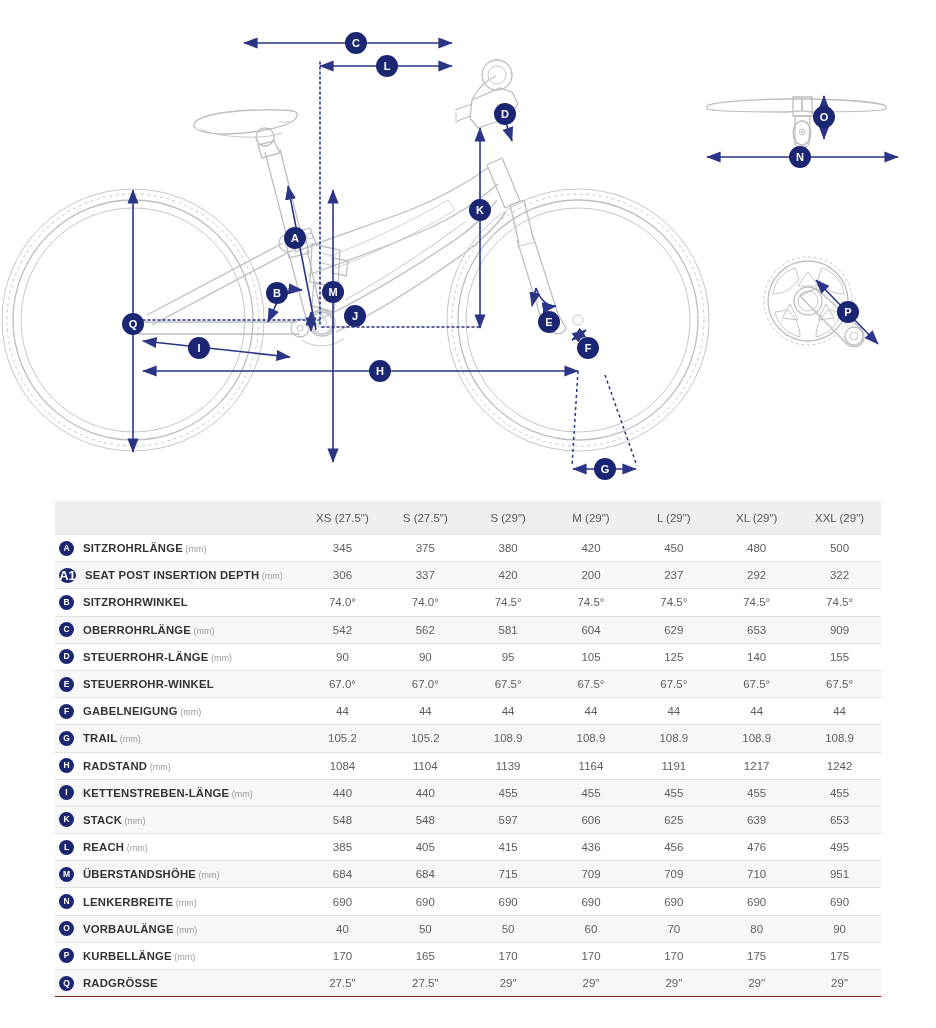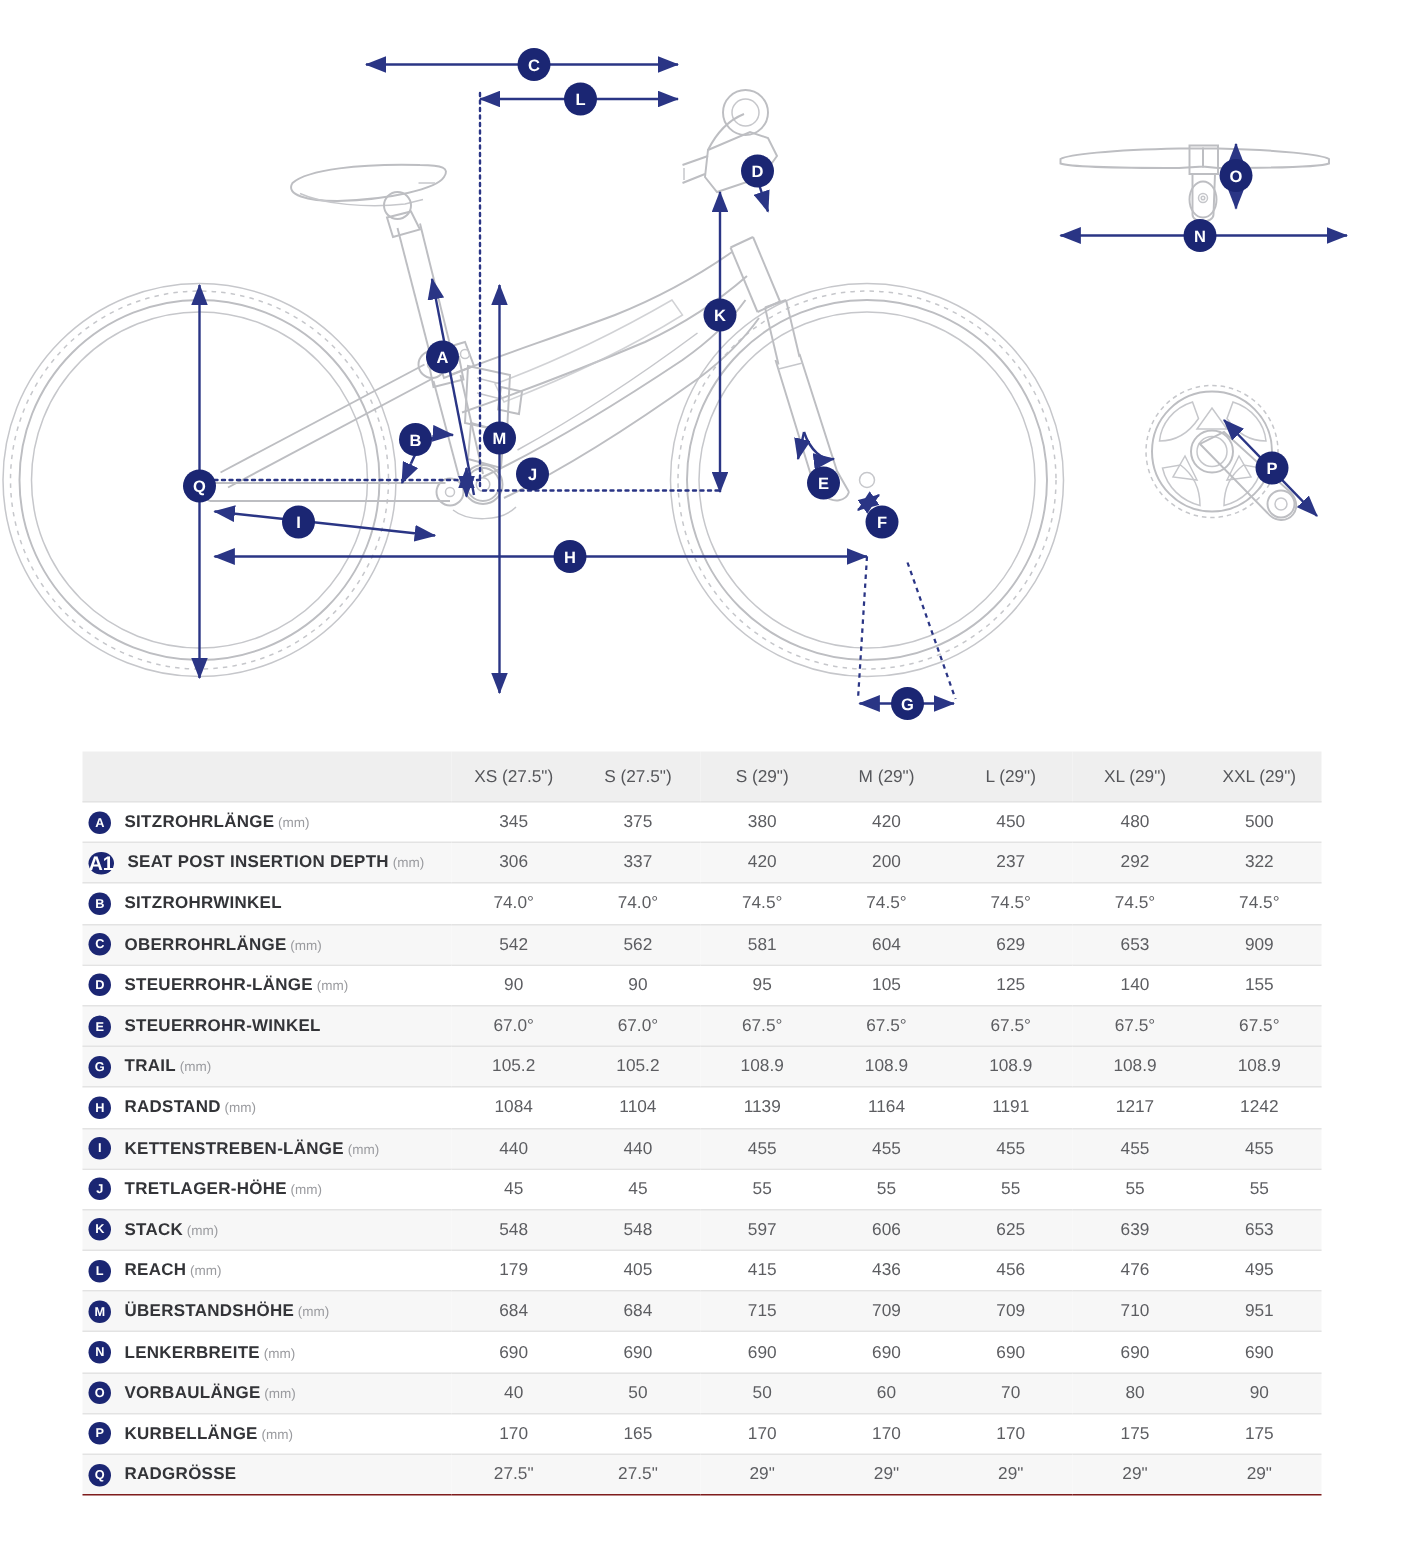--- a/index.html
+++ b/index.html
@@ -424,20 +424,30 @@
           <tr class="even">
             <td class="lbl"><span class="badge">E</span><span class="lbl-text">STEUERROHR-WINKEL</span></td>
             <td>67.0°</td>
             <td>67.0°</td>
             <td>67.5°</td>
             <td>67.5°</td>
             <td>67.5°</td>
             <td>67.5°</td>
             <td>67.5°</td>
           </tr>
+          <tr class="odd">
+            <td class="lbl"><span class="badge">F</span><span class="lbl-text">GABELNEIGUNG<span class="unit"> (mm)</span></span></td>
+            <td>44</td>
+            <td>44</td>
+            <td>44</td>
+            <td>44</td>
+            <td>44</td>
+            <td>44</td>
+            <td>44</td>
+          </tr>
           <tr class="even">
             <td class="lbl"><span class="badge">G</span><span class="lbl-text">TRAIL<span class="unit"> (mm)</span></span></td>
             <td>105.2</td>
             <td>105.2</td>
             <td>108.9</td>
             <td>108.9</td>
             <td>108.9</td>
             <td>108.9</td>
             <td>108.9</td>
           </tr>
@@ -454,43 +464,33 @@
           <tr class="even">
             <td class="lbl"><span class="badge">I</span><span class="lbl-text">KETTENSTREBEN-LÄNGE<span class="unit"> (mm)</span></span></td>
             <td>440</td>
             <td>440</td>
             <td>455</td>
             <td>455</td>
             <td>455</td>
             <td>455</td>
             <td>455</td>
           </tr>
-          <tr class="odd">
-            <td class="lbl"><span class="badge">J</span><span class="lbl-text">TRETLAGER-HÖHE<span class="unit"> (mm)</span></span></td>
-            <td>45</td>
-            <td>45</td>
-            <td>55</td>
-            <td>55</td>
-            <td>55</td>
-            <td>55</td>
-            <td>55</td>
-          </tr>
           <tr class="even">
             <td class="lbl"><span class="badge">K</span><span class="lbl-text">STACK<span class="unit"> (mm)</span></span></td>
             <td>548</td>
             <td>548</td>
             <td>597</td>
             <td>606</td>
             <td>625</td>
             <td>639</td>
             <td>653</td>
           </tr>
           <tr class="odd">
             <td class="lbl"><span class="badge">L</span><span class="lbl-text">REACH<span class="unit"> (mm)</span></span></td>
-            <td>179</td>
+            <td>385</td>
             <td>405</td>
             <td>415</td>
             <td>436</td>
             <td>456</td>
             <td>476</td>
             <td>495</td>
           </tr>
           <tr class="even">
             <td class="lbl"><span class="badge">M</span><span class="lbl-text">ÜBERSTANDSHÖHE<span class="unit"> (mm)</span></span></td>
             <td>684</td>

